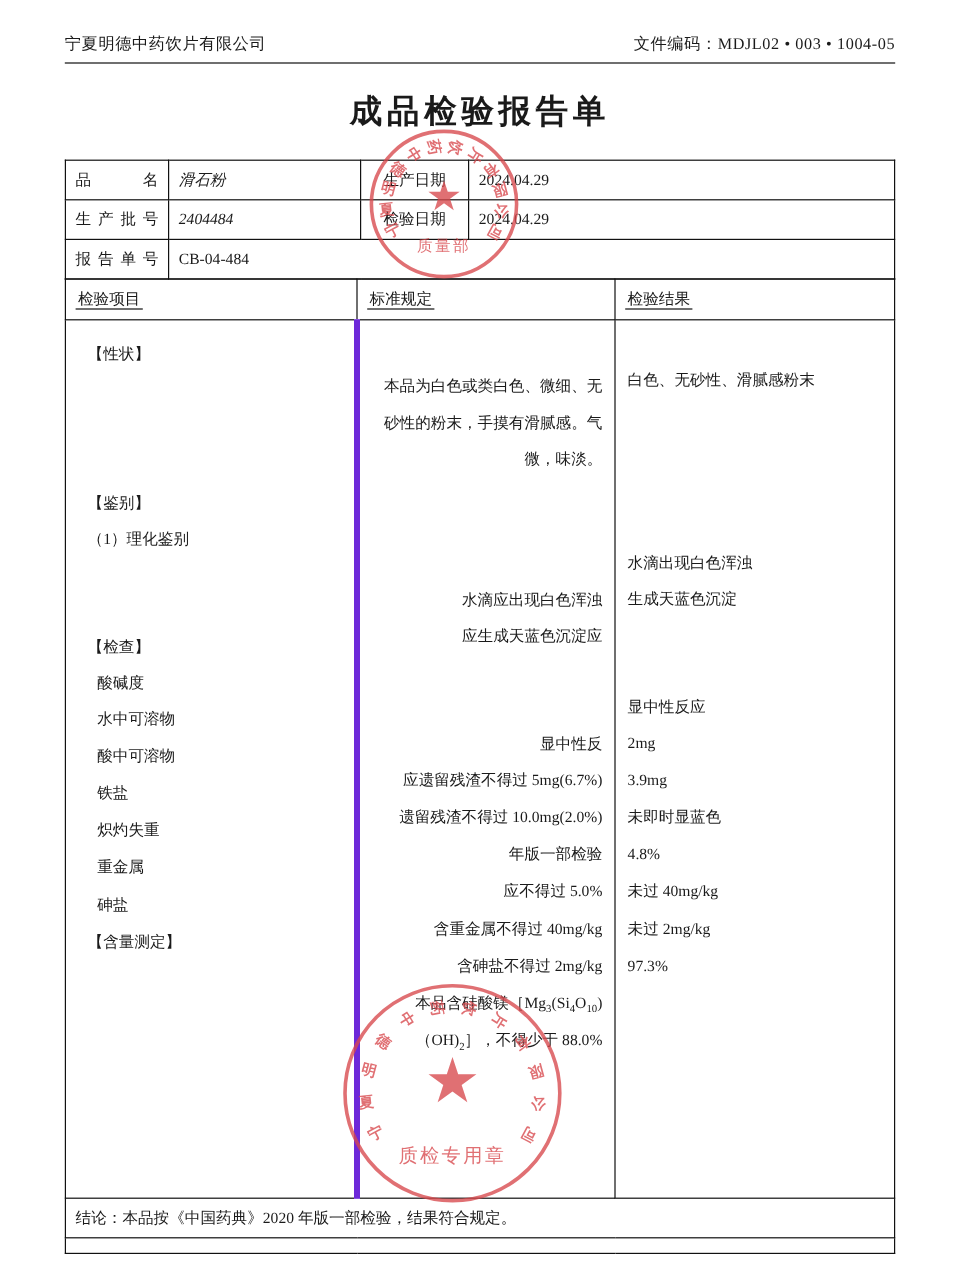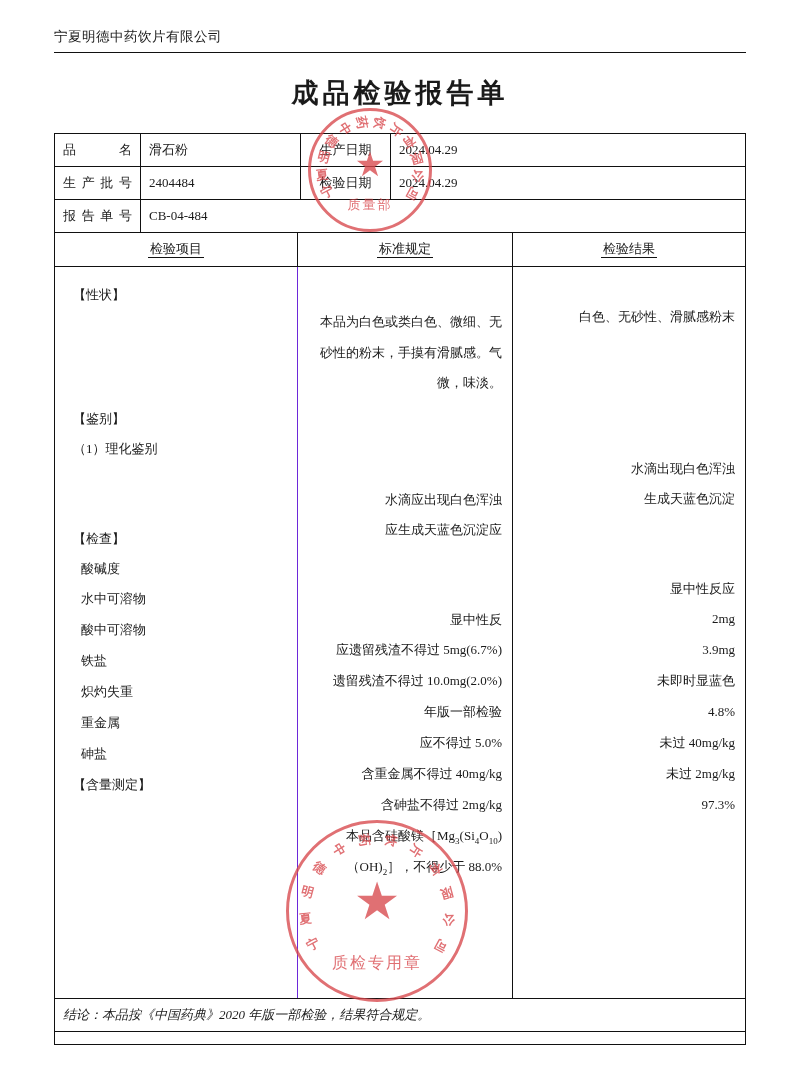--- a/index.html
+++ b/index.html
@@ -58,45 +58,44 @@
     vertical-align: top;
     line-height: 1.55;
   }
   .lbl {
     width: 86px;
     white-space: nowrap;
     text-align: justify;
     text-align-last: justify;
     letter-spacing: 0px;
   }
-  .val-1 { width: 160px; }
+  .val-1 { width: 160px; font-style: italic; }
   .lbl2 { width: 90px; white-space: nowrap; text-align: center; }
   .val-2 { }
   .wide { }
 
   
   .colhead td {
-    text-align: center;
     padding: 8px 8px 9px 8px;
     height: 34px;
   }
   .colhead span {
     border-bottom: 1px solid #111;
     padding: 0 2px 1px 2px;
   }
 
   
   td.c1 { width: 243px; }
   td.c2 { width: 215px; }
   td.c3 { }
 
   .sub { font-size: 9px; vertical-align: sub; }
 
   
-  .concl td { padding: 8px 10px; line-height: 1.7; font-style: italic; }
+  .concl td { padding: 8px 10px; line-height: 1.7; }
   .remark td { padding: 8px 10px 10px 10px; line-height: 1.8; }
 
   
   .stamp {
     position: absolute;
     border: 3px solid #d8484d;
     border-radius: 50%;
     color: #d8484d;
     pointer-events: none;
     opacity: 0.78;
@@ -146,20 +145,21 @@
   #stamp-bottom .star { font-size: 52px; top: 45%; }
   #stamp-bottom .bottom-text { font-size: 16px; bottom: 14%; }
 </style>
 </head>
 <body>
 
 <div class="page">
 
   <div class="top-row">
     <div class="company">宁夏明德中药饮片有限公司</div>
+    <div class="doc-code">文件编码：MDJL02 • 003 • 1004-05</div>
   </div>
   <div class="top-rule"></div>
 
   <div class="title">成品检验报告单</div>
 
   <table class="main">
     <tbody>
       <tr>
         <td class="lbl">品　　名</td>
         <td class="val-1">滑石粉</td>
@@ -180,21 +180,21 @@
   </table>
 
   <table class="main" style="margin-top:-1px;">
     <tbody>
       <tr class="colhead">
         <td class="c1"><span>检验项目</span></td>
         <td class="c2"><span>标准规定</span></td>
         <td class="c3"><span>检验结果</span></td>
       </tr>
       <tr>
-        <td class="c1" style="padding:0;border-right:1px solid #6d28d9;">
+        <td class="c1" style="padding:0;border-right:5px solid #6d28d9;">
           <div style="padding:10px 10px 10px 18px;">
             <div style="height:8px"></div>
             <div style="height:28px">【性状】</div>
             <div style="height:96px"></div>
             <div style="height:30px">【鉴别】</div>
             <div style="height:30px;padding-left:0">（1）理化鉴别</div>
             <div style="height:60px"></div>
             <div style="height:30px">【检查】</div>
             <div style="height:30px;padding-left:8px">酸碱度</div>
             <div style="height:31px;padding-left:8px">水中可溶物</div>
@@ -222,21 +222,21 @@
             <div style="height:31px">遗留残渣不得过 10.0mg(2.0%)</div>
             <div style="height:31px">年版一部检验</div>
             <div style="height:31px">应不得过 5.0%</div>
             <div style="height:31px">含重金属不得过 40mg/kg</div>
             <div style="height:31px">含砷盐不得过 2mg/kg</div>
             <div style="height:31px">本品含硅酸镁［Mg<span class="sub">3</span>(Si<span class="sub">4</span>O<span class="sub">10</span>)</div>
             <div style="height:31px">（OH)<span class="sub">2</span>］，不得少于 88.0%</div>
             <div style="height:100px"></div>
           </div>
         </td>
-        <td class="c3" style="padding:0;text-align:right;">
+        <td class="c3" style="padding:0;">
           <div style="padding:10px 10px 10px 10px;">
             <div style="height:30px"></div>
             <div style="height:30px">白色、无砂性、滑腻感粉末</div>
             <div style="height:92px"></div>
             <div style="height:30px"></div>
             <div style="height:30px">水滴出现白色浑浊</div>
             <div style="height:30px">生成天蓝色沉淀</div>
             <div style="height:30px"></div>
             <div style="height:30px"></div>
             <div style="height:30px">显中性反应</div>

